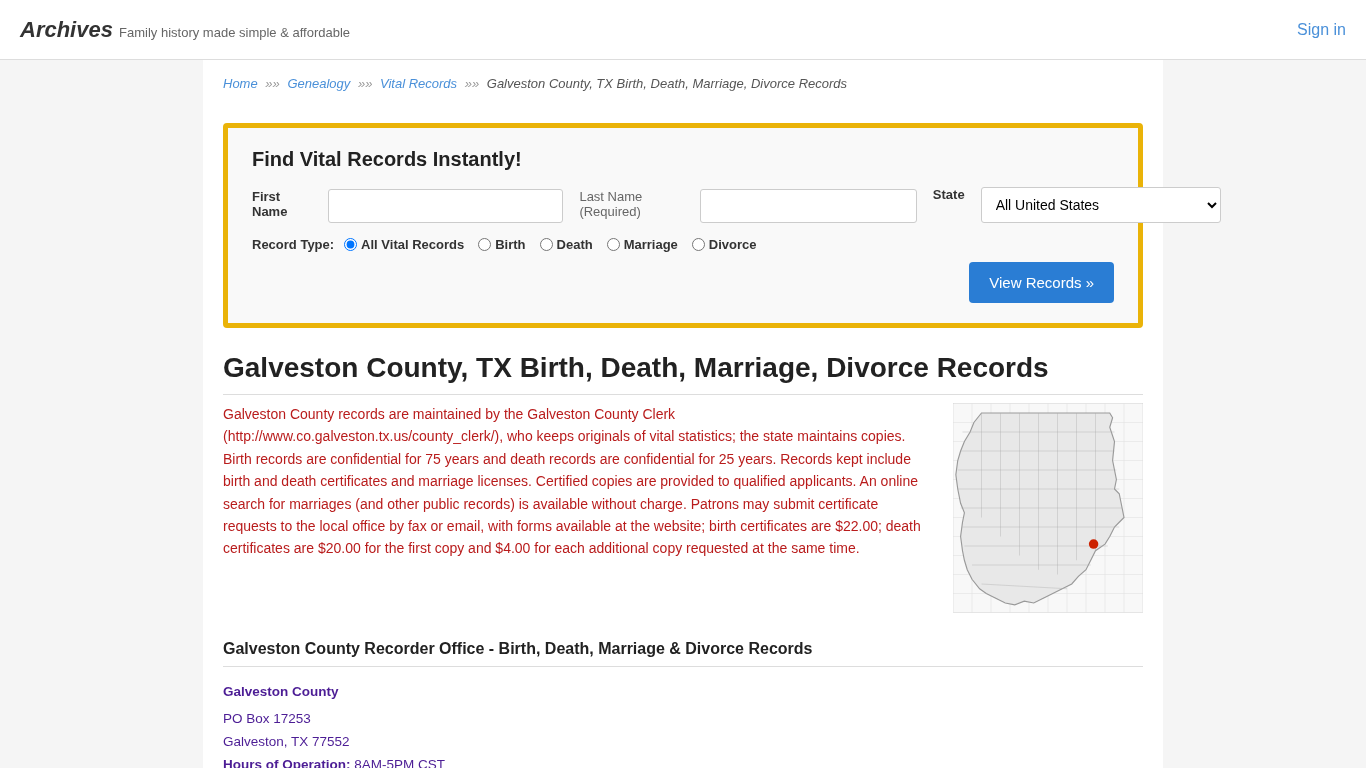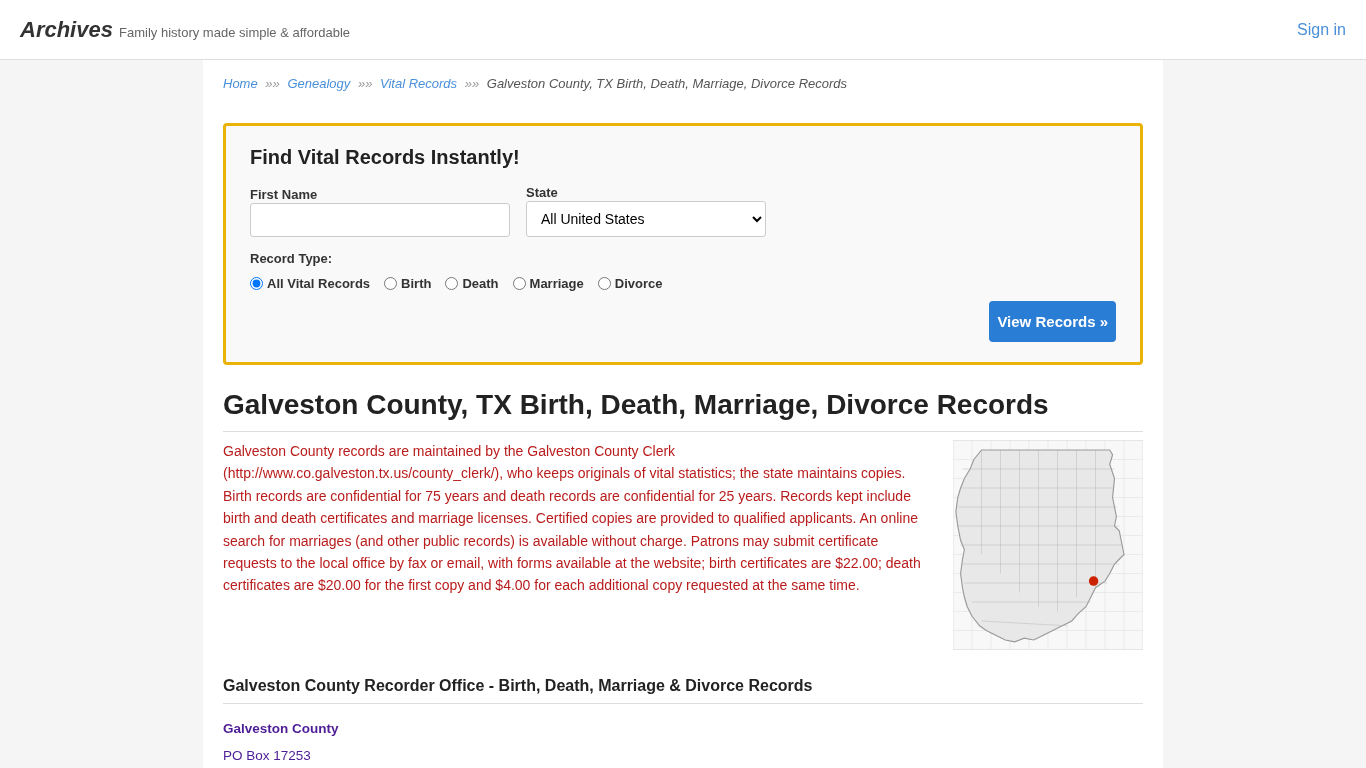--- a/index.html
+++ b/index.html
@@ -69,41 +69,41 @@
       margin-bottom: 32px;
       font-style: italic;
     }
     .breadcrumb a { color: #4a90d9; text-decoration: none; }
     .breadcrumb .sep { color: #999; margin: 0 4px; }
     .breadcrumb .current { color: #555; }
 
     
     .search-box {
       background: #f9f9f9;
-      border: 3px solid #eab308;
+      border: 5px solid #eab308;
       border-radius: 4px;
       padding: 20px 24px;
       margin-bottom: 24px;
     }
     .search-box h2 {
       font-size: 20px;
       font-weight: bold;
       margin-bottom: 16px;
       color: #222;
     }
     .search-fields {
       display: flex;
       gap: 16px;
       align-items: flex-end;
       margin-bottom: 14px;
     }
     .field-group {
       display: flex;
-      flex-direction: column;
-      gap: 1px;
+      flex-direction: row;
+      gap: 16px;
     }
     .field-group label {
       font-size: 13px;
       font-weight: bold;
       color: #333;
     }
     .field-group label span {
       font-weight: normal;
       color: #666;
     }
@@ -118,24 +118,24 @@
       width: 240px;
       padding: 8px 10px;
       border: 1px solid #ccc;
       border-radius: 3px;
       font-size: 14px;
       background: #fff;
       cursor: pointer;
     }
     .record-type-row {
       display: flex;
+      align-items: center;
       gap: 10px;
       font-size: 13px;
       margin-bottom: 4px;
-      flex-direction: column;
     }
     .record-type-row label {
       font-weight: bold;
       color: #333;
     }
     .radio-group {
       display: flex;
       align-items: center;
       gap: 14px;
     }
@@ -150,25 +150,25 @@
     }
     .view-records-row {
       display: flex;
       justify-content: flex-end;
       margin-top: 10px;
     }
     .view-records-btn {
       background: #2a7dd4;
       color: #fff;
       border: none;
-      padding: 12px 8px;
+      padding: 12px 20px;
       border-radius: 4px;
       font-size: 15px;
       cursor: pointer;
-      font-weight: bold;
+      font-weight: normal;
     }
 
     
     .page-title {
       font-size: 28px;
       font-weight: bold;
       color: #222;
       margin-bottom: 8px;
       border-bottom: 1px solid #ddd;
       padding-bottom: 10px;
@@ -242,20 +242,26 @@
     <a href="#">Vital Records</a>
     <span class="sep"> »» </span>
     <span class="current">Galveston County, TX Birth, Death, Marriage, Divorce Records</span>
   </div>
 
   <div class="search-box">
     <h2>Find Vital Records Instantly!</h2>
     <div class="search-fields">
       <div class="field-group">
         <label>First Name</label>
+        <input type="text" style="">
+      </div>
+      <div class="field-group">
+        <label>
+          <span>Last Name</span> <span style="font-weight:normal;color:#666;">(Required)</span>
+        </label>
         <input type="text" style="">
       </div>
       <div class="field-group">
         <label>State</label>
         <select>
           <option selected="">All United States</option>
           <option>Alabama</option><option>Alaska</option><option>Arizona</option>
           <option>Arkansas</option><option>California</option><option>Colorado</option>
           <option>Connecticut</option><option>Delaware</option><option>Florida</option>
           <option>Georgia</option><option>Hawaii</option><option>Idaho</option>

